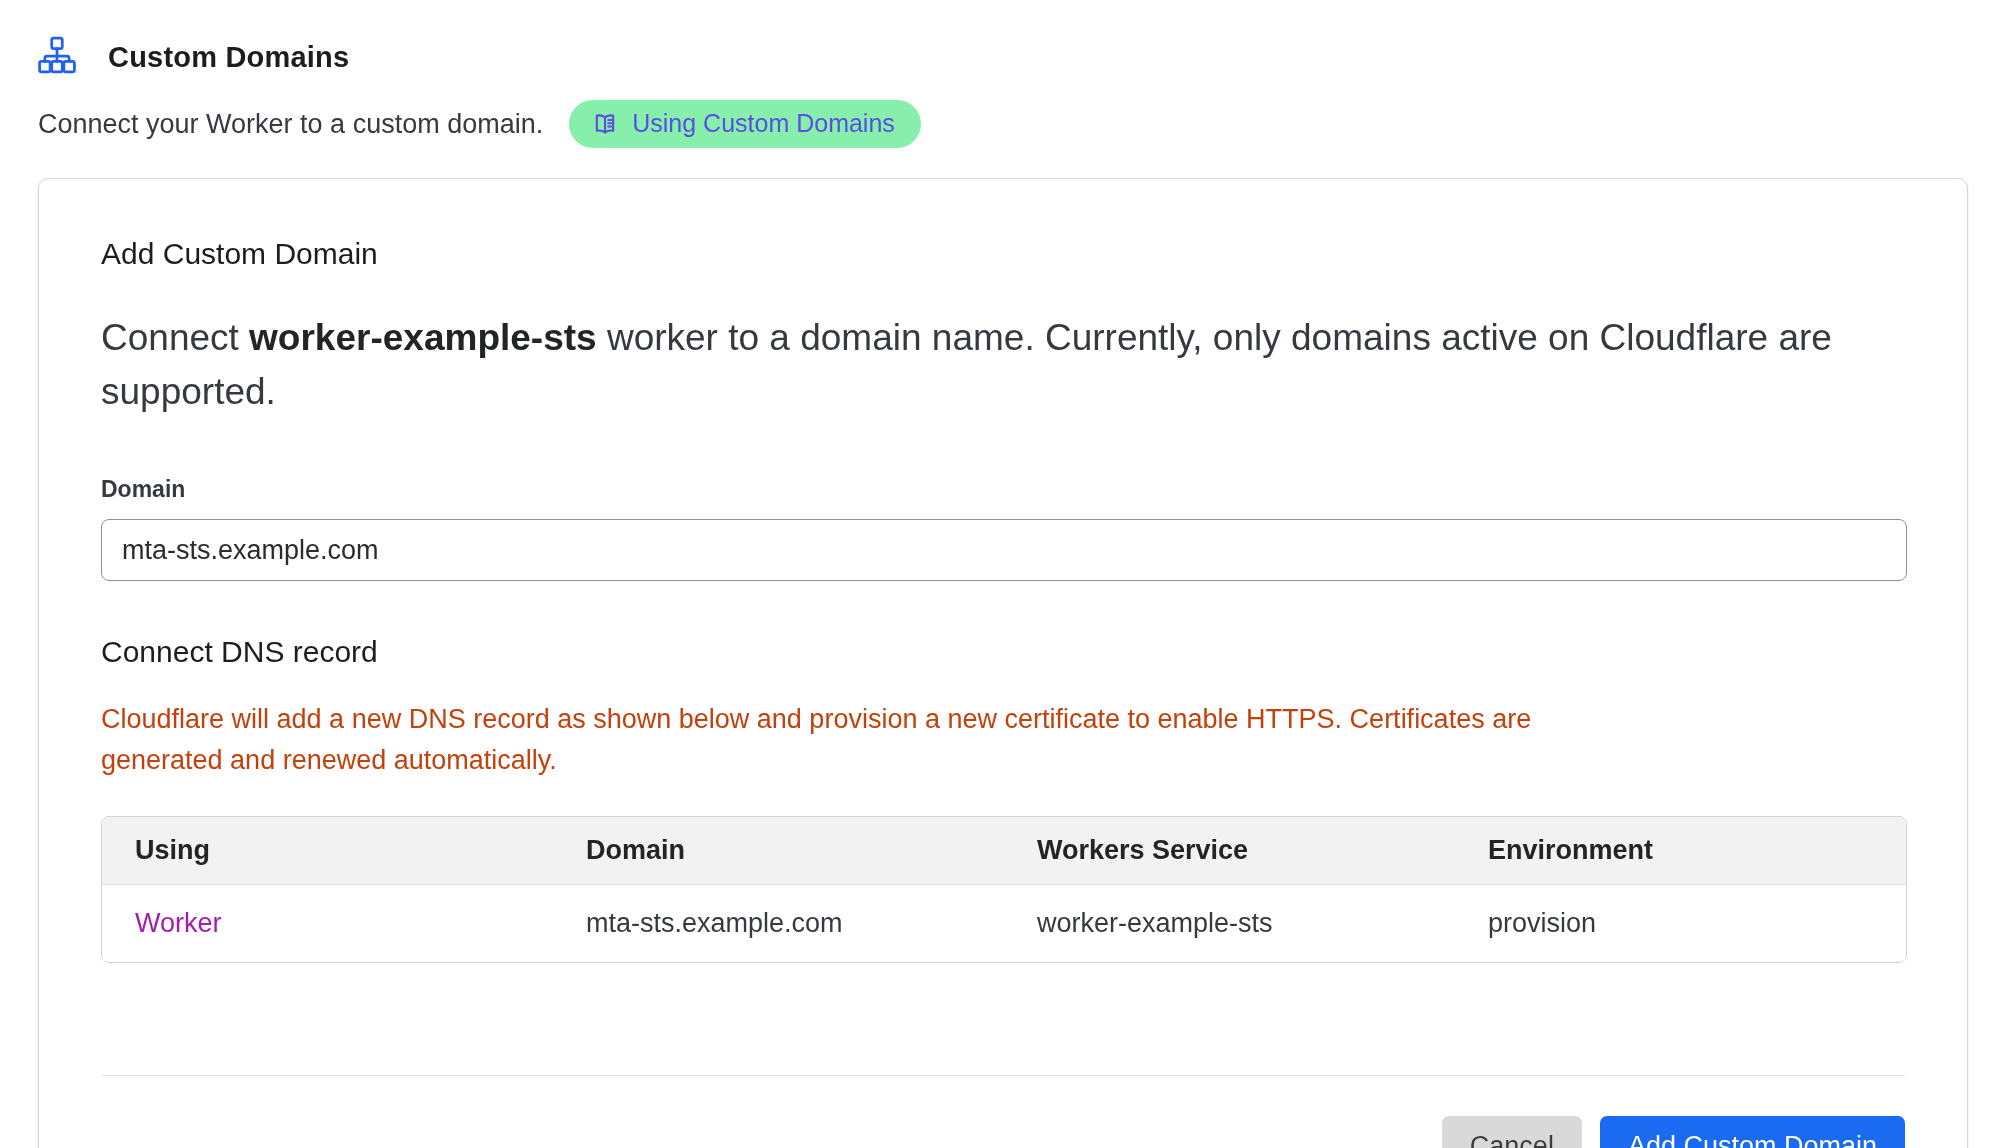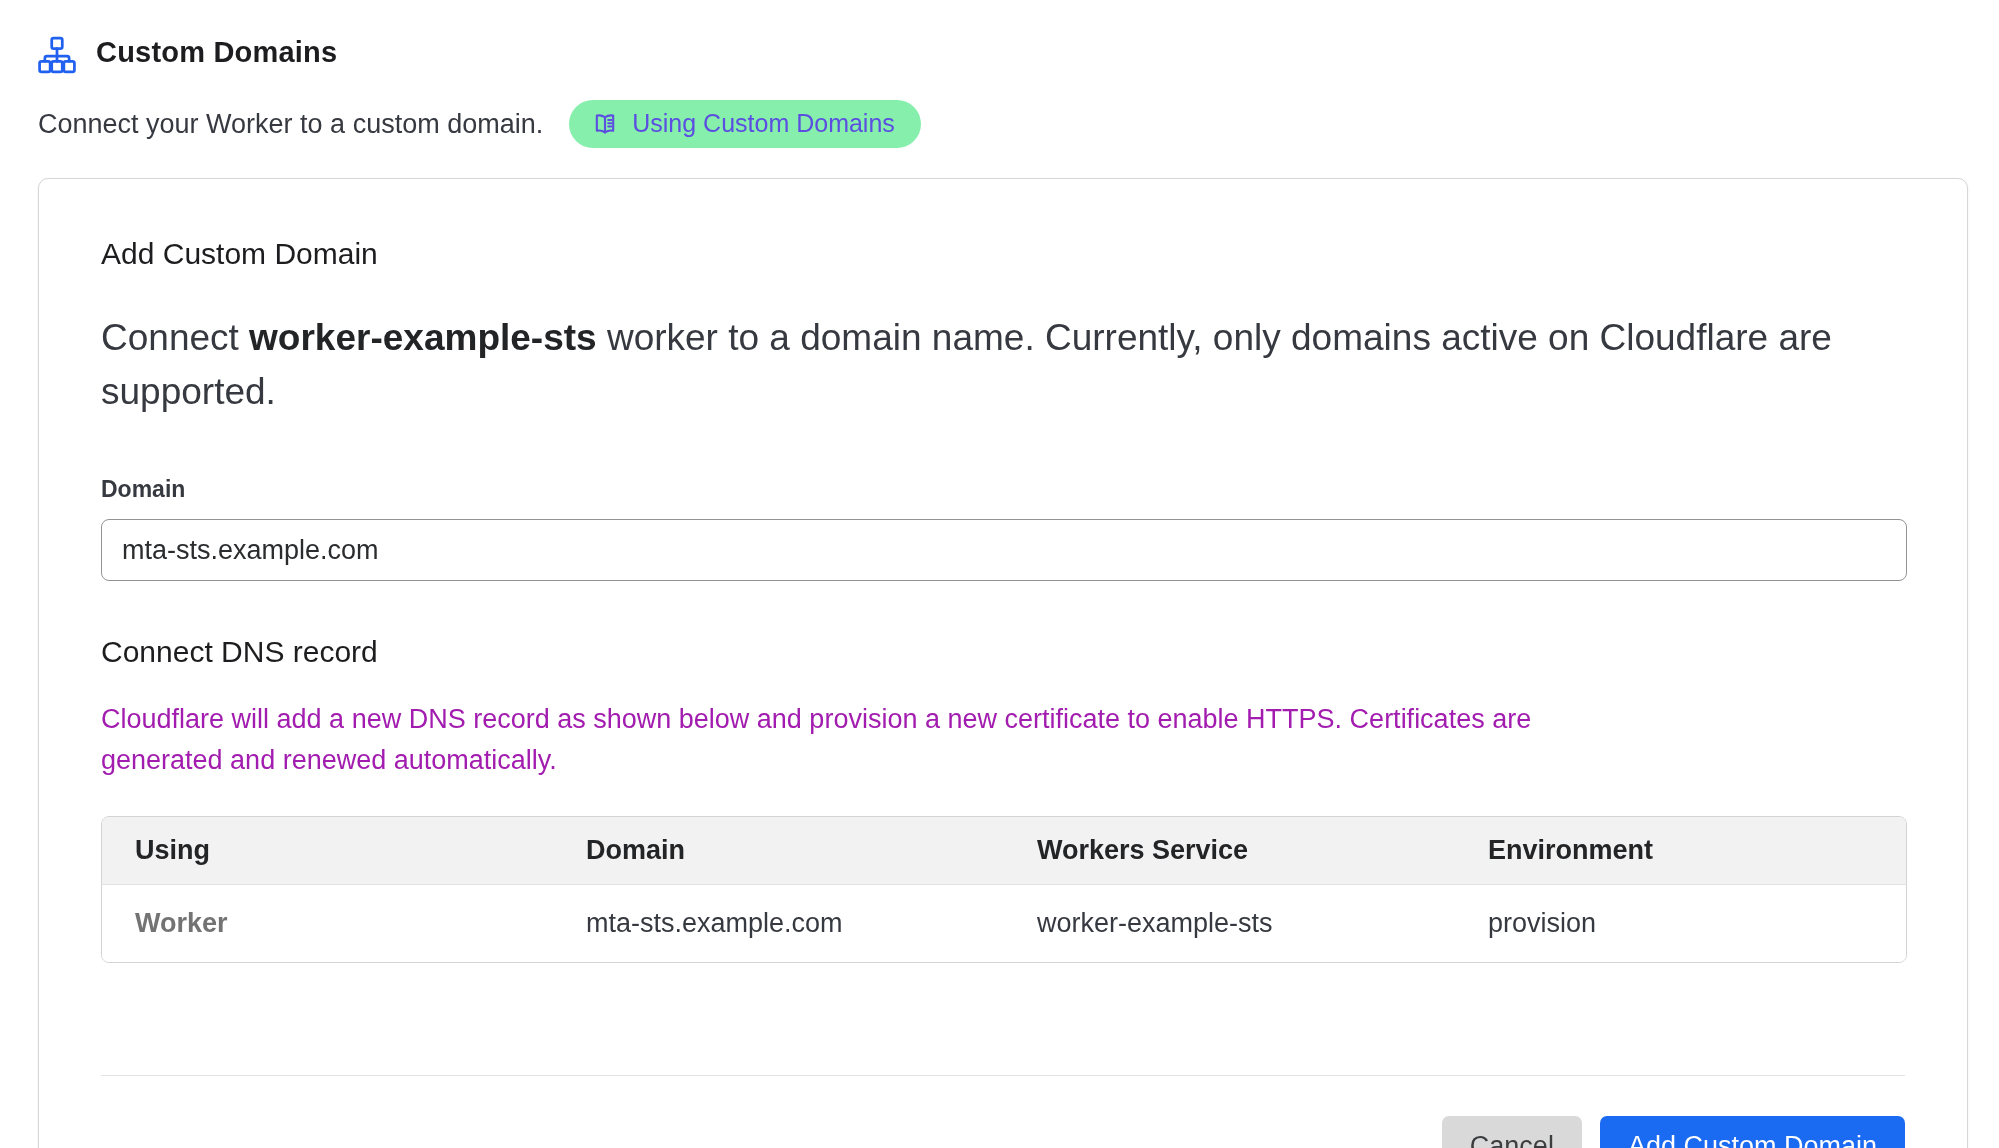--- a/index.html
+++ b/index.html
@@ -6,21 +6,21 @@
   html, body {
     width: 1999px; height: 1148px;
     background: #ffffff;
     font-family: "Liberation Sans", "DejaVu Sans", sans-serif;
     color: #36393f;
     overflow: hidden;
   }
   .page { padding: 36px 30px 0 38px; }
 
   
-  .title-row { display: flex; align-items: flex-start; gap: 20px; }
+  .title-row { display: flex; align-items: flex-end; gap: 32px; }
   .title-row h1 {
     font-size: 29px; font-weight: 700; color: #1d1d1f; letter-spacing: .2px;
   }
   .sitemap-icon { width: 38px; height: 38px; display: block; }
 
   .subtitle-row { display: flex; align-items: center; margin-top: 26px; }
   .subtitle { font-size: 27px; color: #36393f; }
   .docs-badge {
     display: inline-flex; align-items: center; gap: 13px;
     margin-left: 26px; padding: 9px 26px 10px 22px;
@@ -52,41 +52,41 @@
     margin-top: 16px; width: 1806px; height: 62px;
     border: 1px solid #929395; border-radius: 8px;
     font-family: "Liberation Sans", sans-serif;
     font-size: 27px; color: #2b2c2e;
     padding: 0 20px; outline: none; background: #fff;
   }
 
   .preview-heading { margin-top: 54px; }
   .preview-desc {
     margin-top: 30px; font-size: 27px; line-height: 1.5;
-    color: #a21caf; max-width: 1460px;
+    color: #c2410c; max-width: 1460px;
   }
 
   
   .dns-table {
     margin-top: 36px; width: 1806px;
     border: 1px solid #d4d4d6; border-radius: 8px;
     border-collapse: separate; border-spacing: 0;
     overflow: hidden; font-size: 27px;
   }
   .dns-table th {
     background: #f2f2f2; text-align: left;
     font-weight: 600; color: #232426;
     padding: 18px 0 18px 33px; width: 25%;
     border-bottom: 1px solid #e2e2e4;
   }
   .dns-table td {
     background: #ffffff; text-align: left; font-weight: 400; color: #36393f;
     padding: 23px 0 23px 33px;
   }
-  .dns-table td.cell-bold { font-weight: 700; color: #737373; }
+  .dns-table td.cell-bold { font-weight: 400; color: #a21caf; }
 
   .divider { margin-top: 112px; border-top: 1px solid #e4e4e6; height: 0; }
 
   
   .footer-actions {
     margin-top: 40px; display: flex; justify-content: flex-end; gap: 18px;
   }
   .btn {
     height: 60px; border: none; border-radius: 7px;
     font-family: "Liberation Sans", sans-serif;

